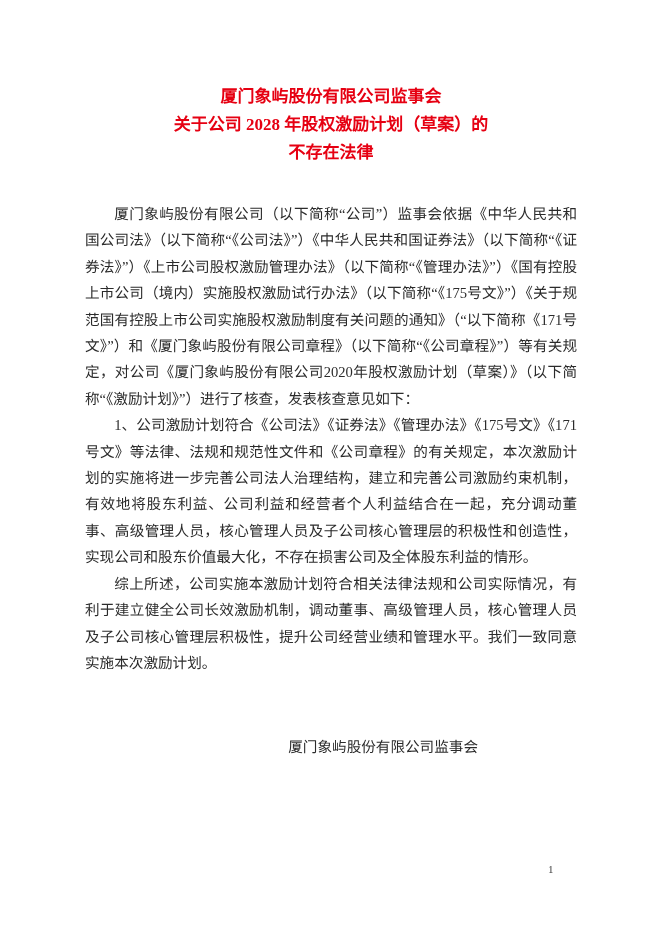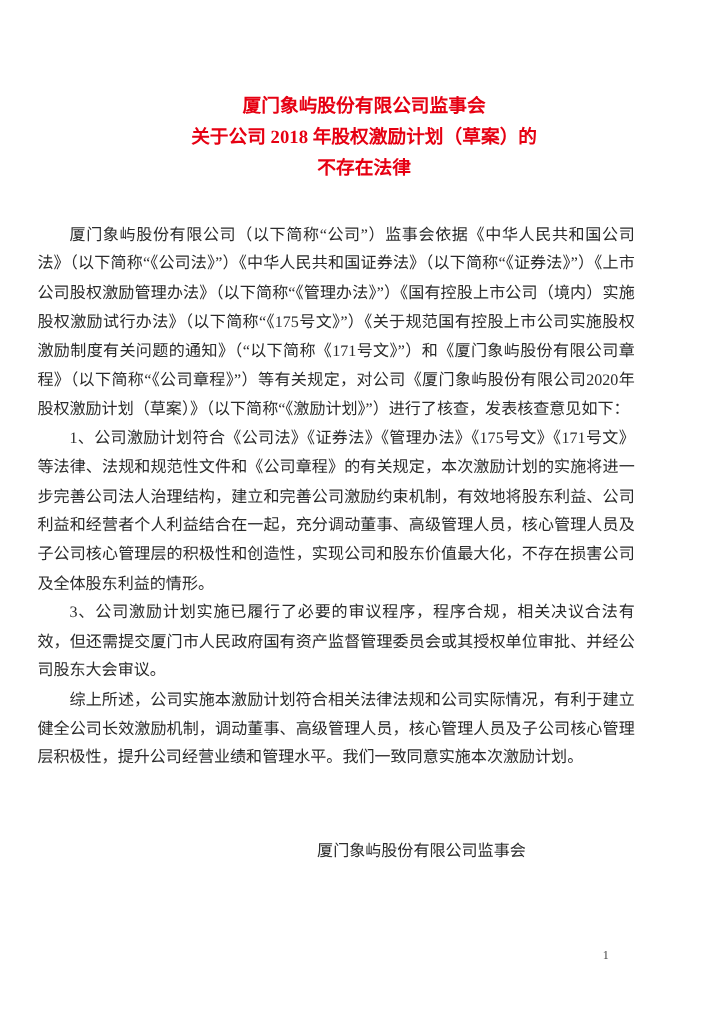--- a/index.html
+++ b/index.html
@@ -22,21 +22,21 @@
     text-align: center;
     color: var(--title-red, #e60012);
     font-weight: bold;
     font-size: 17px;
     line-height: 28px;
   }
   .doc-title .title-line {
     display: block;
   }
   .doc-body {
-    margin: 34px 85px 0 34px;
+    margin: 34px 85px 0 85px;
     font-size: 14.6px;
     line-height: 26.4px;
     text-align: justify;
     text-justify: inter-ideograph;
   }
   .doc-body p {
     margin: 0;
     padding: 0;
     text-indent: 2em;
   }
@@ -61,28 +61,27 @@
     font-family: "Liberation Serif", "DejaVu Serif", serif;
   }
 </style>
 </head>
 <body>
 
 <div class="page">
 
   <div class="doc-title">
     <span class="title-line">厦门象屿股份有限公司监事会</span>
-    <span class="title-line">关于公司 2018 年股权激励计划（草案）的</span>
+    <span class="title-line">关于公司 2028 年股权激励计划（草案）的</span>
     <span class="title-line">不存在法律</span>
   </div>
 
   <div class="doc-body">
     <p>厦门象屿股份有限公司（以下简称“公司”）监事会依据《中华人民共和国公司法》（以下简称“《公司法》”）《中华人民共和国证券法》（以下简称“《证券法》”）《上市公司股权激励管理办法》（以下简称“《管理办法》”）《国有控股上市公司（境内）实施股权激励试行办法》（以下简称“《175号文》”）《关于规范国有控股上市公司实施股权激励制度有关问题的通知》（“以下简称《171号文》”）和《厦门象屿股份有限公司章程》（以下简称“《公司章程》”）等有关规定，对公司《厦门象屿股份有限公司2020年股权激励计划（草案）》（以下简称“《激励计划》”）进行了核查，发表核查意见如下：</p>
     <p>1、公司激励计划符合《公司法》《证券法》《管理办法》《175号文》《171号文》等法律、法规和规范性文件和《公司章程》的有关规定，本次激励计划的实施将进一步完善公司法人治理结构，建立和完善公司激励约束机制，有效地将股东利益、公司利益和经营者个人利益结合在一起，充分调动董事、高级管理人员，核心管理人员及子公司核心管理层的积极性和创造性，实现公司和股东价值最大化，不存在损害公司及全体股东利益的情形。</p>
-    <p>3、公司激励计划实施已履行了必要的审议程序，程序合规，相关决议合法有效，但还需提交厦门市人民政府国有资产监督管理委员会或其授权单位审批、并经公司股东大会审议。</p>
     <p>综上所述，公司实施本激励计划符合相关法律法规和公司实际情况，有利于建立健全公司长效激励机制，调动董事、高级管理人员，核心管理人员及子公司核心管理层积极性，提升公司经营业绩和管理水平。我们一致同意实施本次激励计划。</p>
 
     <div class="signature-block">
       <div class="sig-company">厦门象屿股份有限公司监事会</div>
     </div>
   </div>
 
   <div class="page-number">1</div>
 
 </div>

